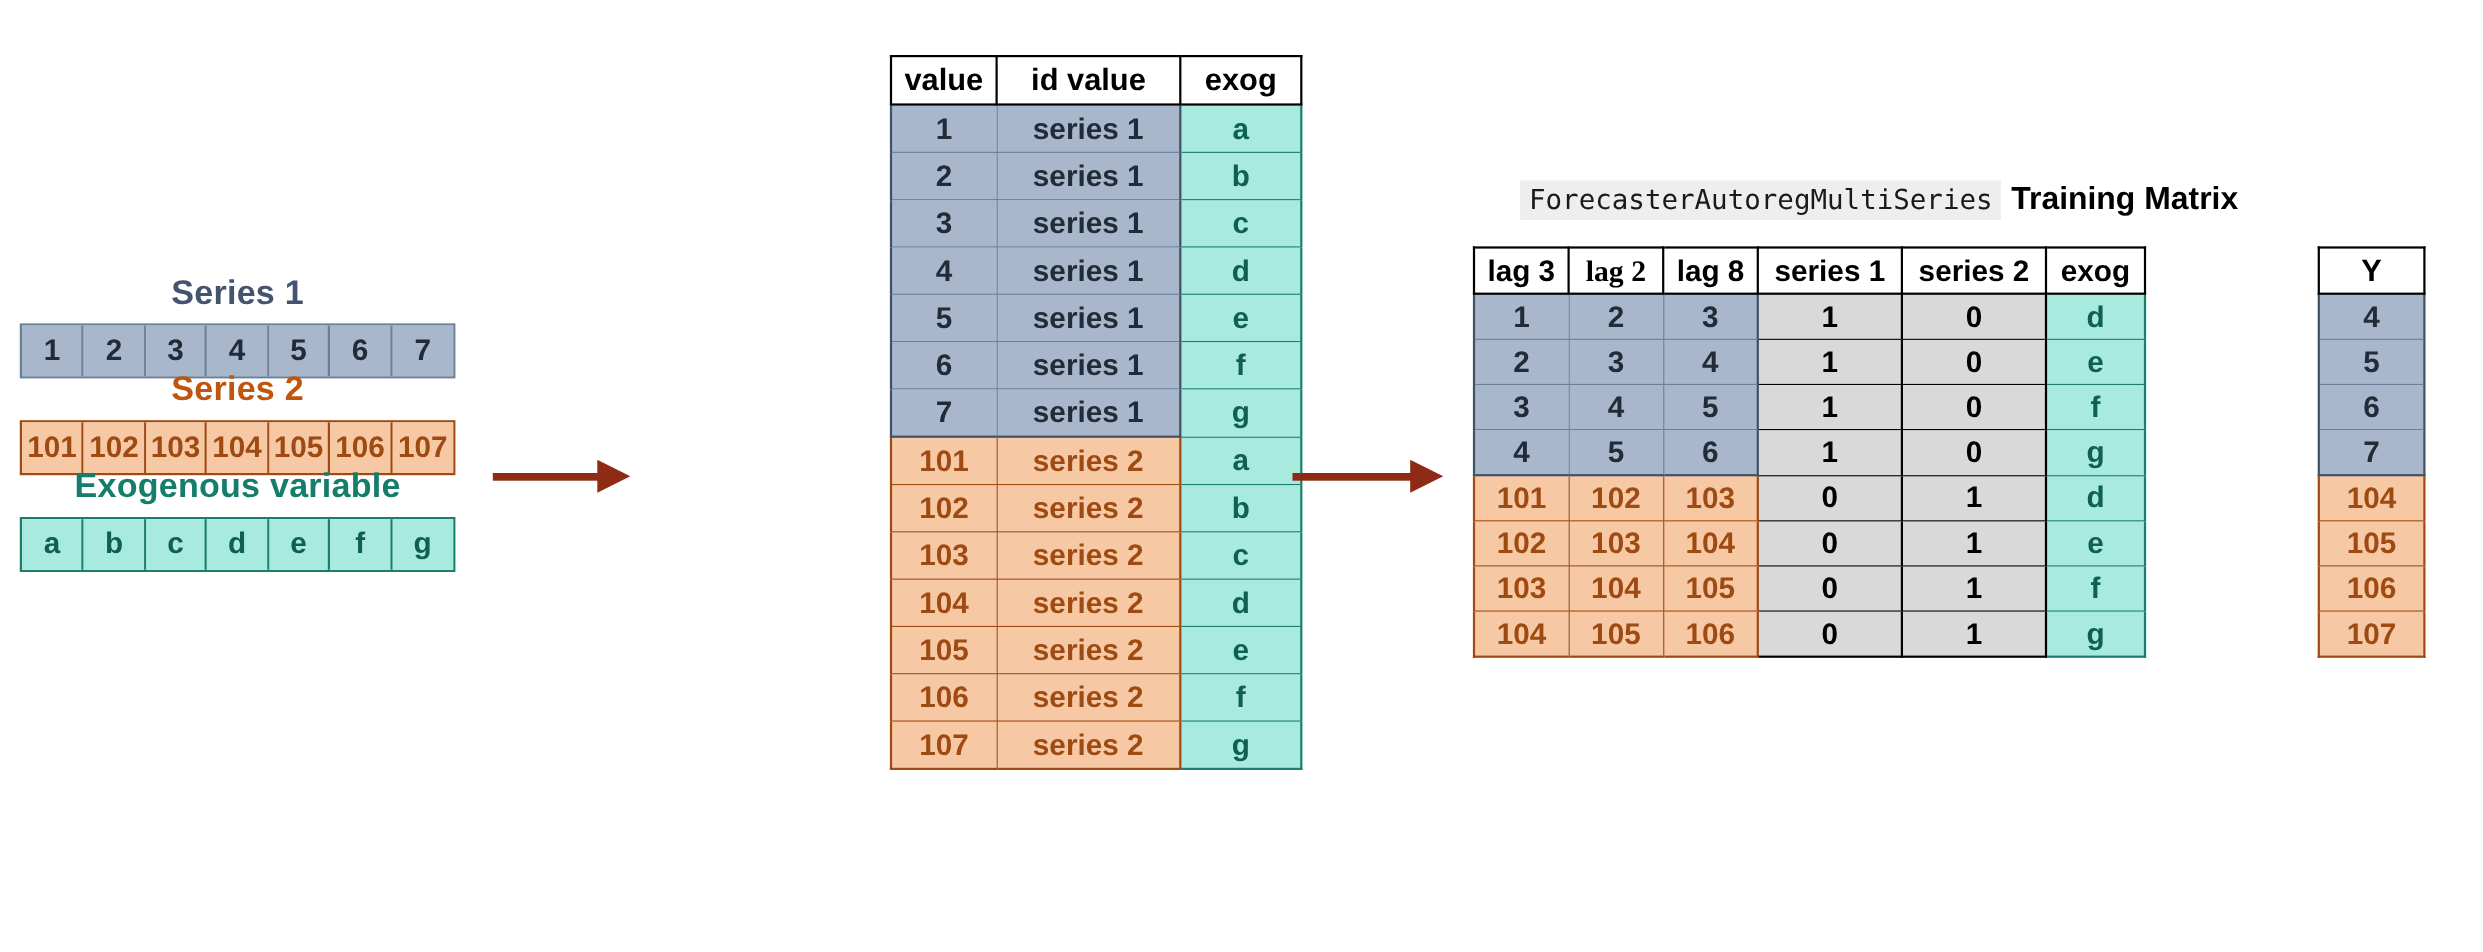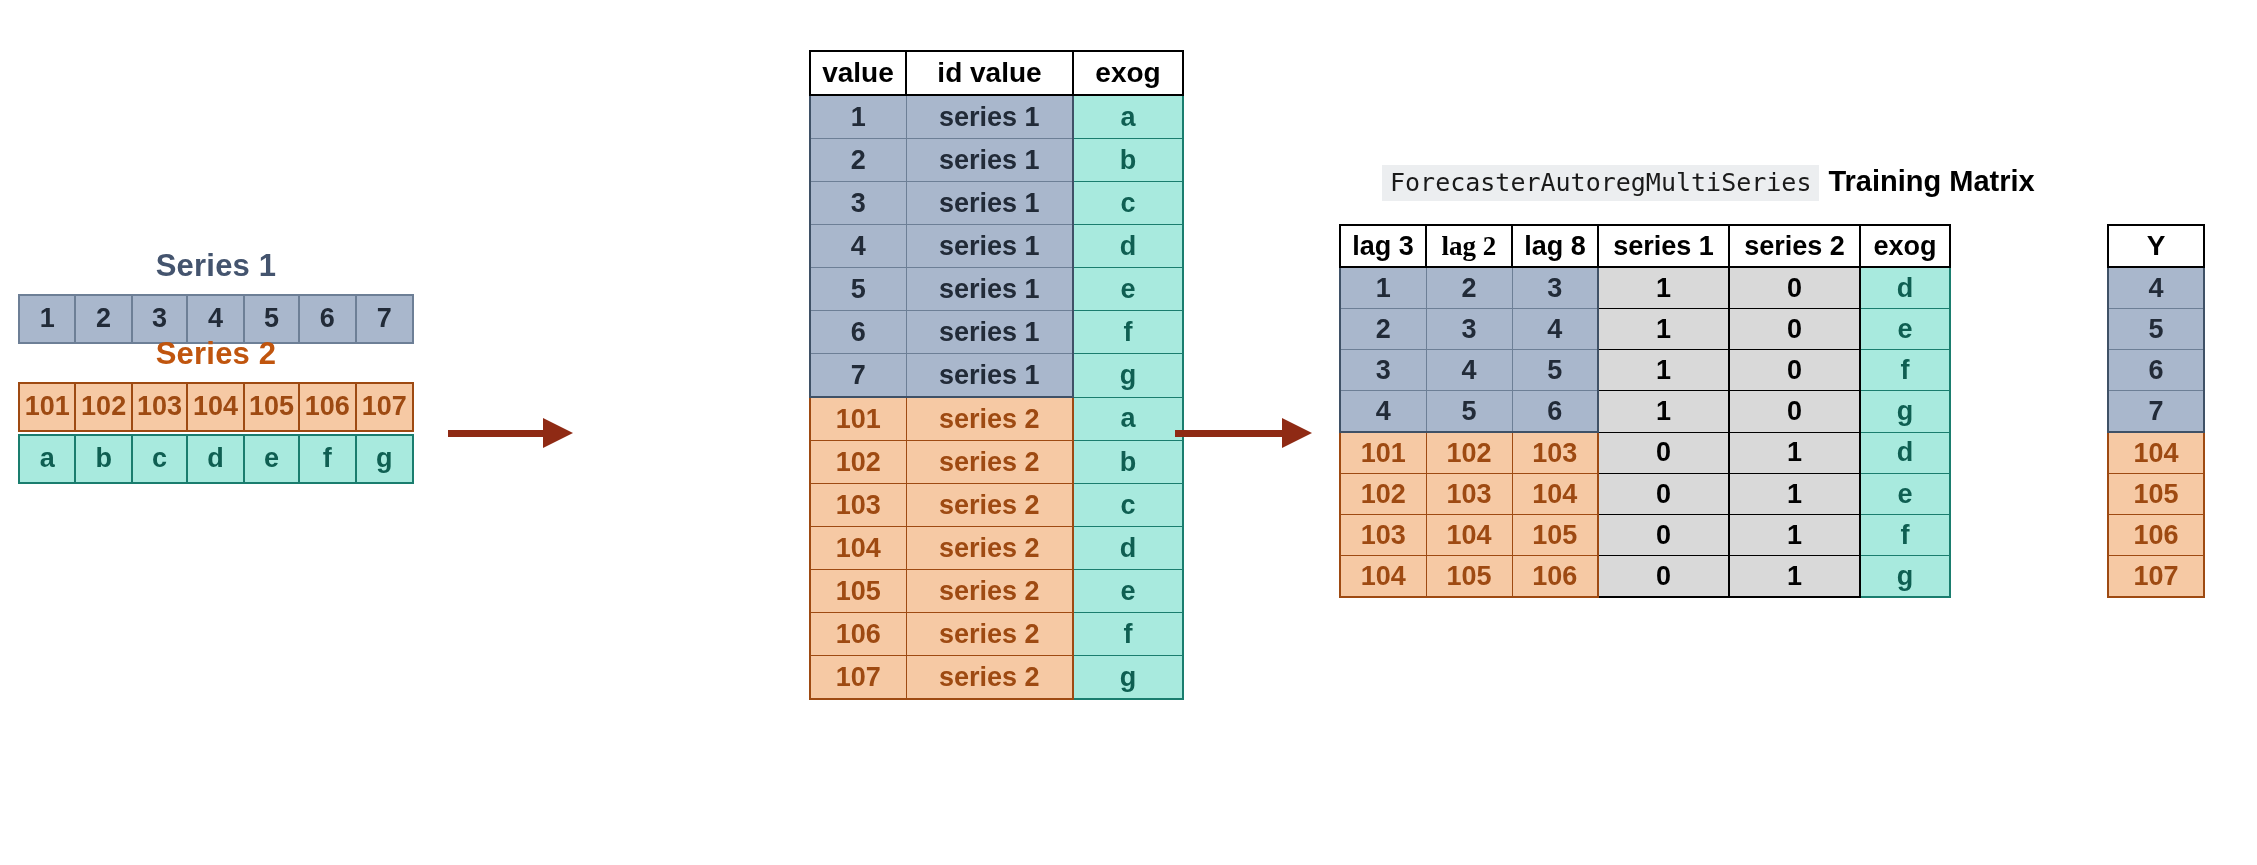--- a/index.html
+++ b/index.html
@@ -199,20 +199,21 @@
       <div class="cell" style="width: 57px;">102</div>
       <div class="cell" style="width: 56px;">103</div>
       <div class="cell" style="width: 57px;">104</div>
       <div class="cell" style="width: 56px;">105</div>
       <div class="cell" style="width: 57px;">106</div>
       <div class="cell" style="width: 56px;">107</div>
     </div>
 </div>
 
 <div class="abs" style="left:18px; top:424px; width:396px;">
+  <div class="series-title t-teal">Exogenous variable</div>
   <div class="strip teal" style="margin-top:10px;" id="strip-ex">
       <div class="cell" style="width: 57px;">a</div>
       <div class="cell" style="width: 57px;">b</div>
       <div class="cell" style="width: 56px;">c</div>
       <div class="cell" style="width: 57px;">d</div>
       <div class="cell" style="width: 56px;">e</div>
       <div class="cell" style="width: 57px;">f</div>
       <div class="cell" style="width: 56px;">g</div>
     </div>
 </div>

